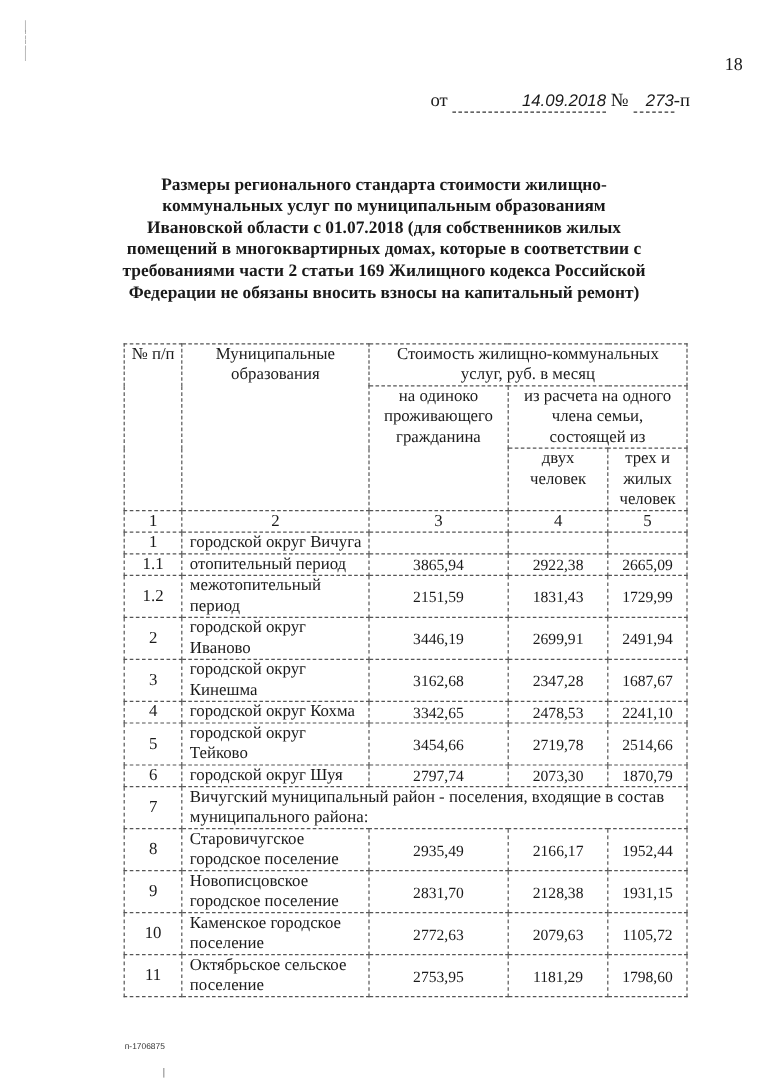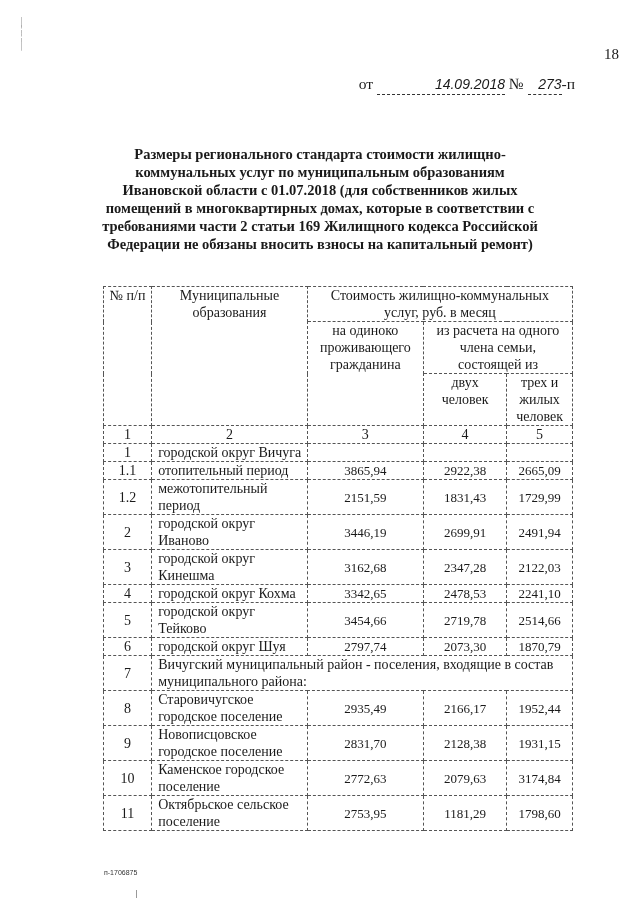--- a/index.html
+++ b/index.html
@@ -116,21 +116,21 @@
         <td class="name">городской округ Иваново</td>
         <td class="val">3446,19</td>
         <td class="val">2699,91</td>
         <td class="val">2491,94</td>
       </tr>
       <tr>
         <td class="idx">3</td>
         <td class="name">городской округ Кинешма</td>
         <td class="val">3162,68</td>
         <td class="val">2347,28</td>
-        <td class="val">2122,03</td>
+        <td class="val">1687,67</td>
       </tr>
       <tr>
         <td class="idx">4</td>
         <td class="name">городской округ Кохма</td>
         <td class="val">3342,65</td>
         <td class="val">2478,53</td>
         <td class="val">2241,10</td>
       </tr>
       <tr>
         <td class="idx">5</td>
@@ -162,21 +162,21 @@
         <td class="name">Новописцовское городское поселение</td>
         <td class="val">2831,70</td>
         <td class="val">2128,38</td>
         <td class="val">1931,15</td>
       </tr>
       <tr>
         <td class="idx">10</td>
         <td class="name">Каменское городское поселение</td>
         <td class="val">2772,63</td>
         <td class="val">2079,63</td>
-        <td class="val">3174,84</td>
+        <td class="val">1105,72</td>
       </tr>
       <tr>
         <td class="idx">11</td>
         <td class="name">Октябрьское сельское поселение</td>
         <td class="val">2753,95</td>
         <td class="val">1181,29</td>
         <td class="val">1798,60</td>
       </tr>
     </tbody>
 </table>

